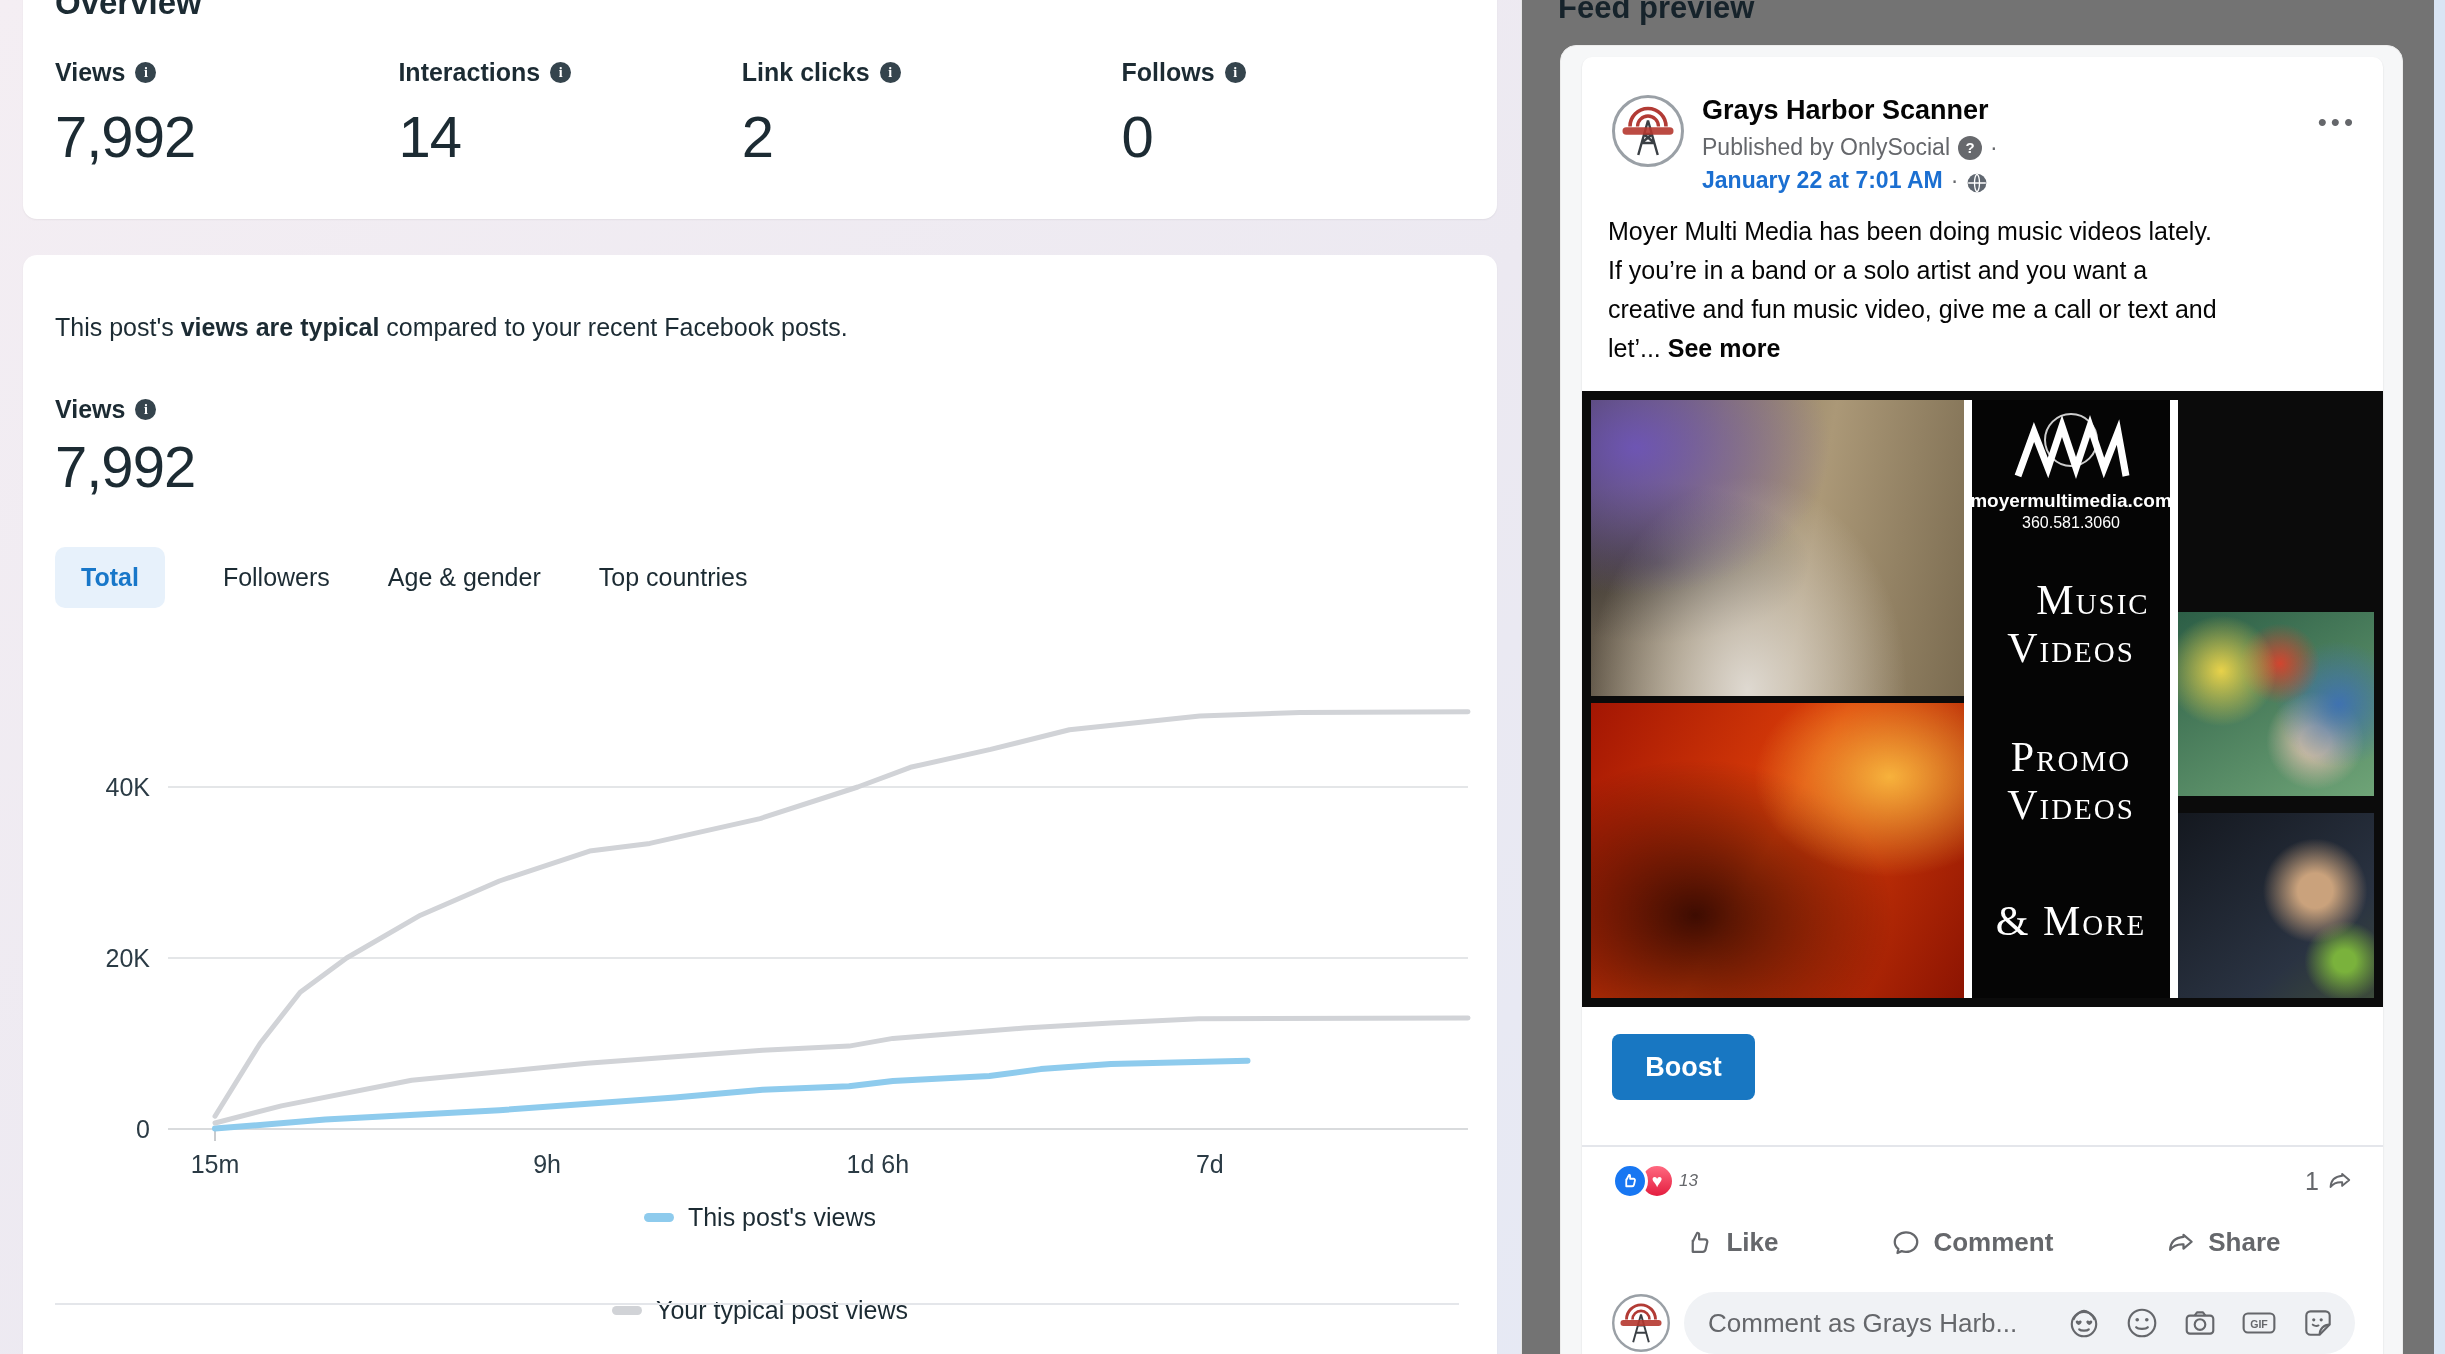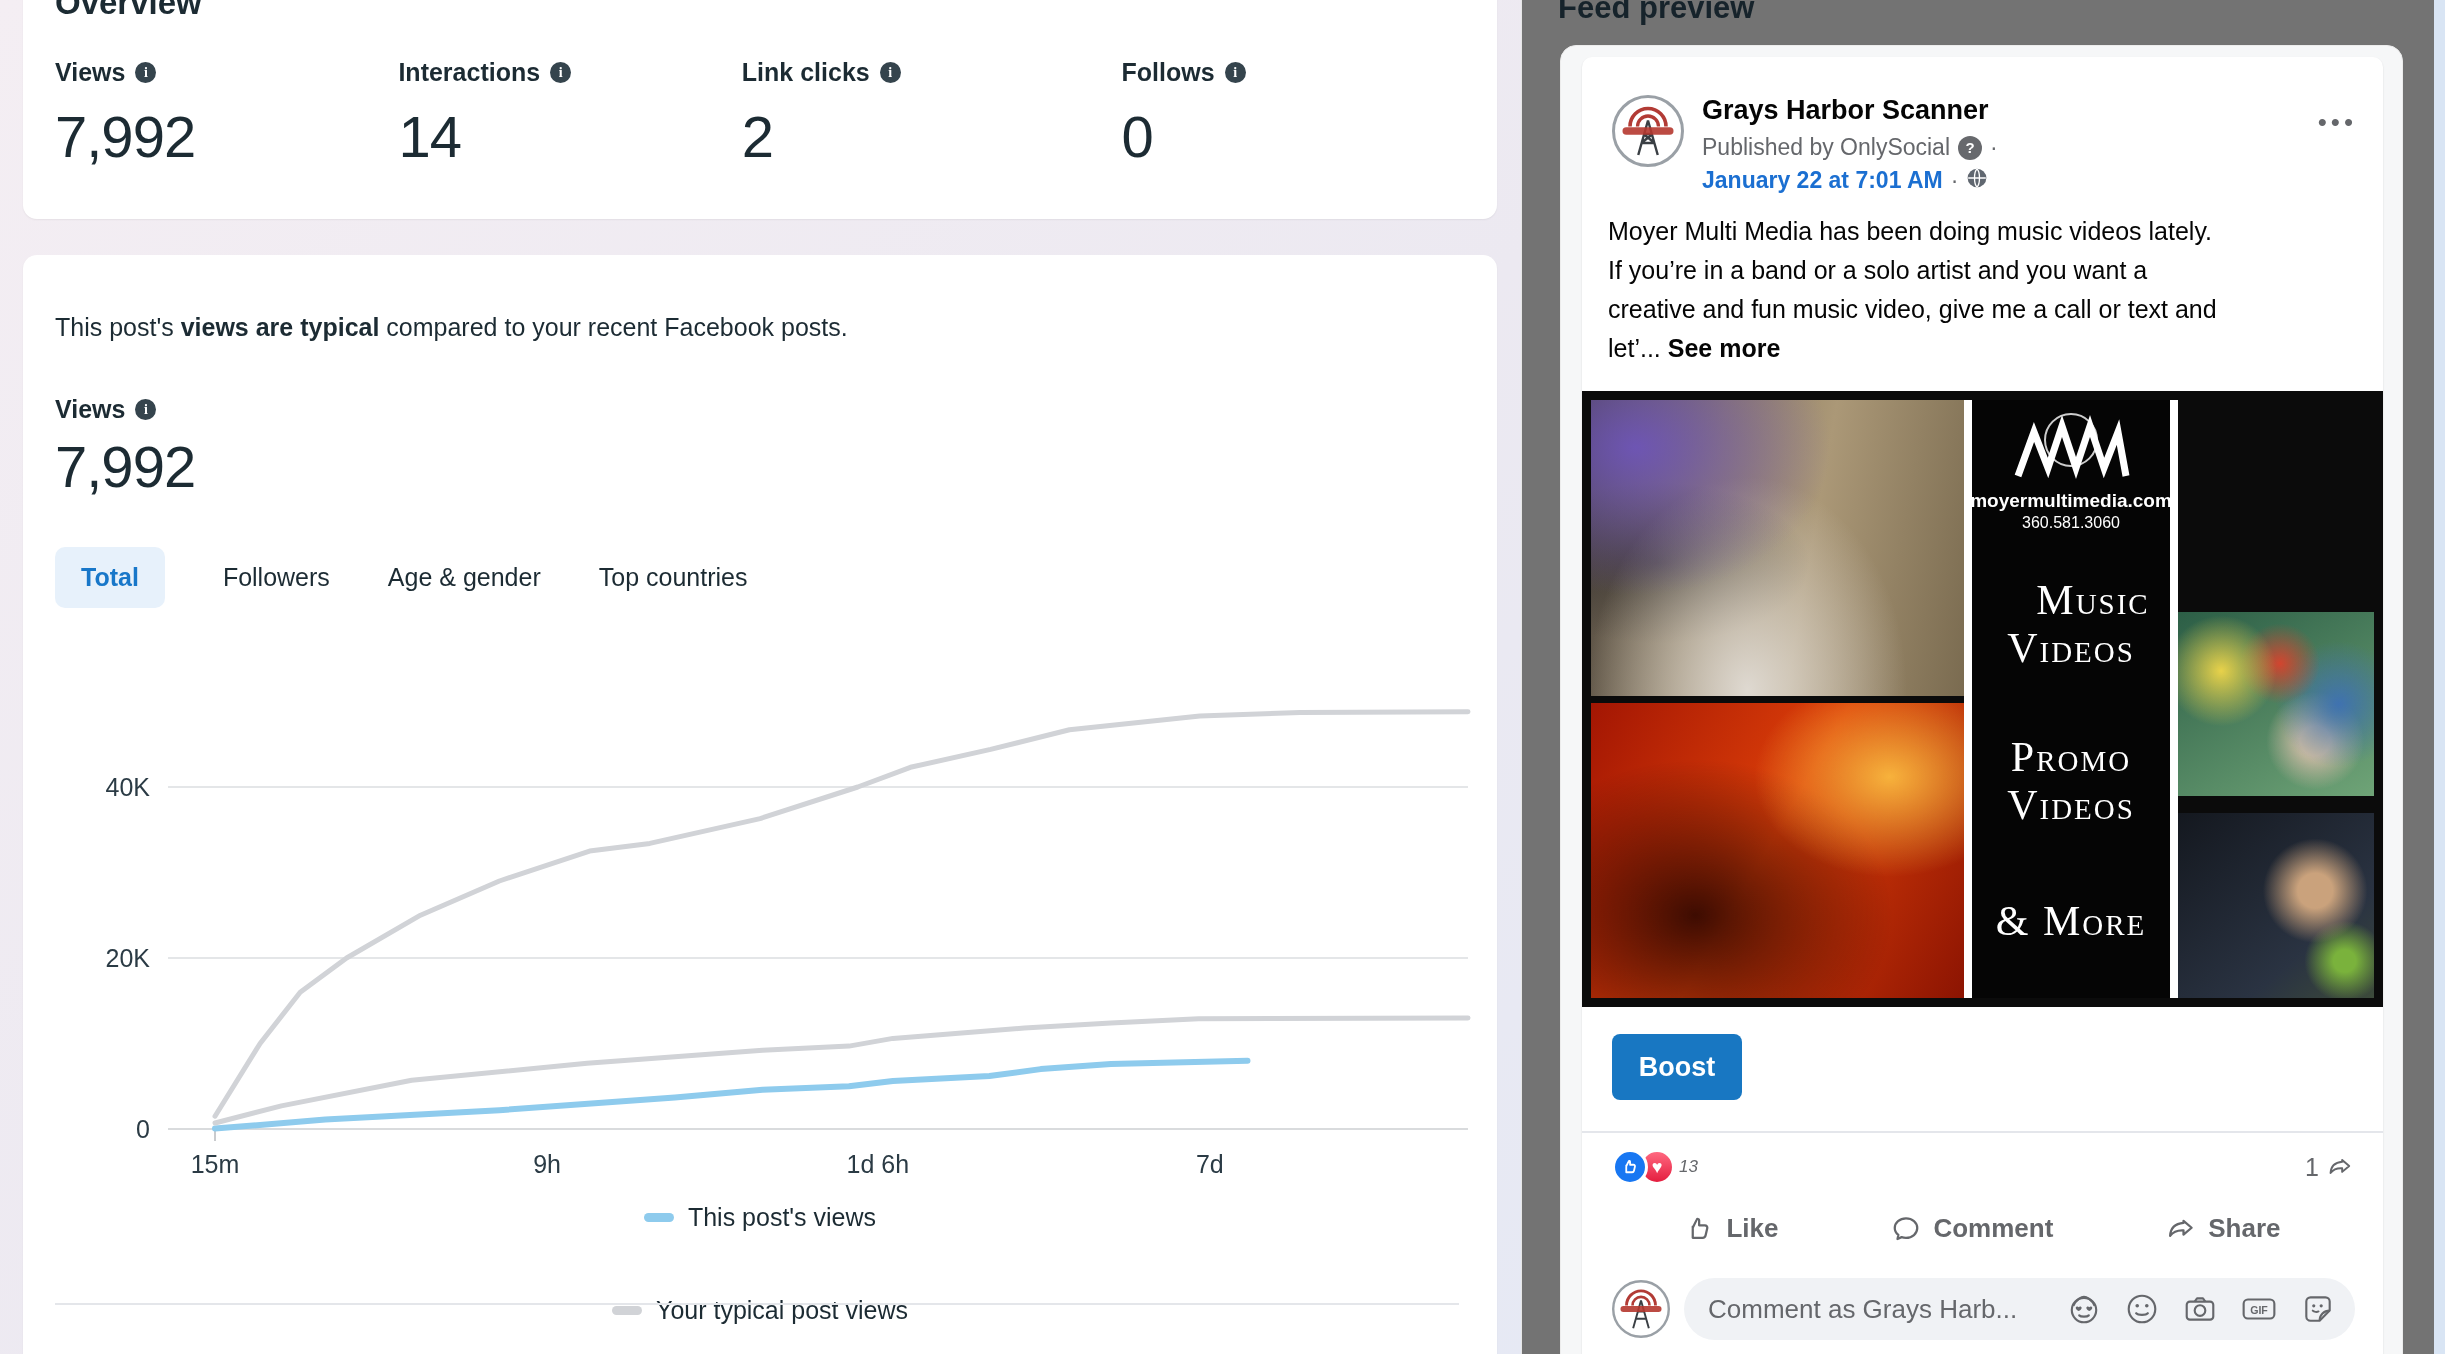--- a/index.html
+++ b/index.html
@@ -47,21 +47,21 @@
                background:#fff; border-radius:10px; box-shadow:0 1px 2px rgba(0,0,0,.12); }
   .post-header { display:flex; padding:38px 26px 0 30px; }
   .avatar { width:72px; height:72px; flex:0 0 72px; }
   .avatar.small { width:58px; height:58px; flex:0 0 58px; }
   .post-head-text { margin-left:18px; flex:1; }
   .post-author { font-size:27px; font-weight:700; color:#050505; }
   .post-meta { margin-top:8px; font-size:23px; color:#65676b; display:flex; align-items:center; gap:8px; }
   .q-badge { width:24px; height:24px; border-radius:50%; background:#67696d; color:#fff;
              font-size:15px; font-weight:700; display:inline-flex; align-items:center; justify-content:center; }
   .post-time { margin-top:6px; font-size:23px; font-weight:700; color:#1b6fd1;
-               display:flex; align-items:flex-start; gap:8px; }
+               display:flex; align-items:flex-end; gap:8px; }
   .dot-sep { color:#65676b; font-weight:400; }
   .more-dots { color:#65676b; font-size:26px; letter-spacing:4px; align-self:flex-start;
                margin-top:12px; cursor:pointer; }
   .post-body { padding:18px 30px 0 26px; font-size:25px; line-height:39px; color:#050505;
                white-space:pre-line; }
   .post-body b { font-weight:700; }
   
   #collage { margin-top:23px; width:801px; height:616px; background:#0b0b0b;
              padding:9px 9px; display:flex; }
   .col-left { width:373px; display:flex; flex-direction:column; gap:7px; }
@@ -90,21 +90,21 @@
       linear-gradient(160deg,#30automatic 0%,#2e3640 0%,#7d8797 60%,#9aa3b2 100%); }
   #vid-2 { background: radial-gradient(circle at 22% 32%, #e8d24a, transparent 28%),
       radial-gradient(circle at 52% 28%, #d2452f, transparent 24%),
       radial-gradient(circle at 82% 50%, #3f72b0, transparent 34%),
       radial-gradient(circle at 70% 70%, #c8b9a2 8%, transparent 26%),
       linear-gradient(150deg,#2c5e46,#6fa477); }
   #vid-3 { background: radial-gradient(circle at 70% 42%, #caa27c 10%, transparent 30%),
       radial-gradient(circle at 85% 80%, #7ab23c 5%, transparent 18%),
       linear-gradient(140deg,#14181f,#2a3342 70%,#3c4a3a); }
   
-  #boost-btn { margin:27px 0 2px 30px; width:130px; height:66px; border:none; border-radius:8px;
+  #boost-btn { margin:27px 0 16px 30px; width:143px; height:66px; border:none; border-radius:8px;
                color:#fff; font-size:27px; font-weight:700; cursor:pointer;
                font-family:"Liberation Sans","DejaVu Sans",sans-serif;text-align:center; }
   #post-divider { margin-top:29px; height:2px; background:#e4e6eb; }
   .reactions-row { display:flex; justify-content:space-between; align-items:center;
                    padding:16px 30px 8px 30px; }
   .reaction-left { display:flex; align-items:center; }
   .badge { width:36px; height:36px; border-radius:50%; border:3px solid #fff;
            display:flex; align-items:center; justify-content:center; }
   .badge.like-badge { background:#1877f2; z-index:2; }
   .badge.love-badge { background:linear-gradient(#ff6980,#e41e3f); margin-left:-9px; }

